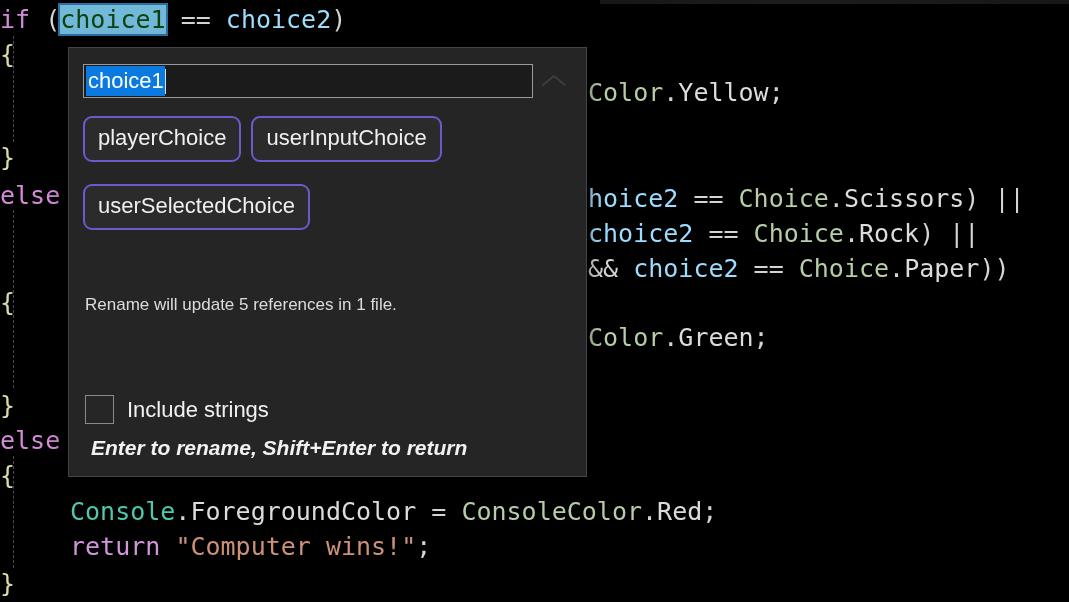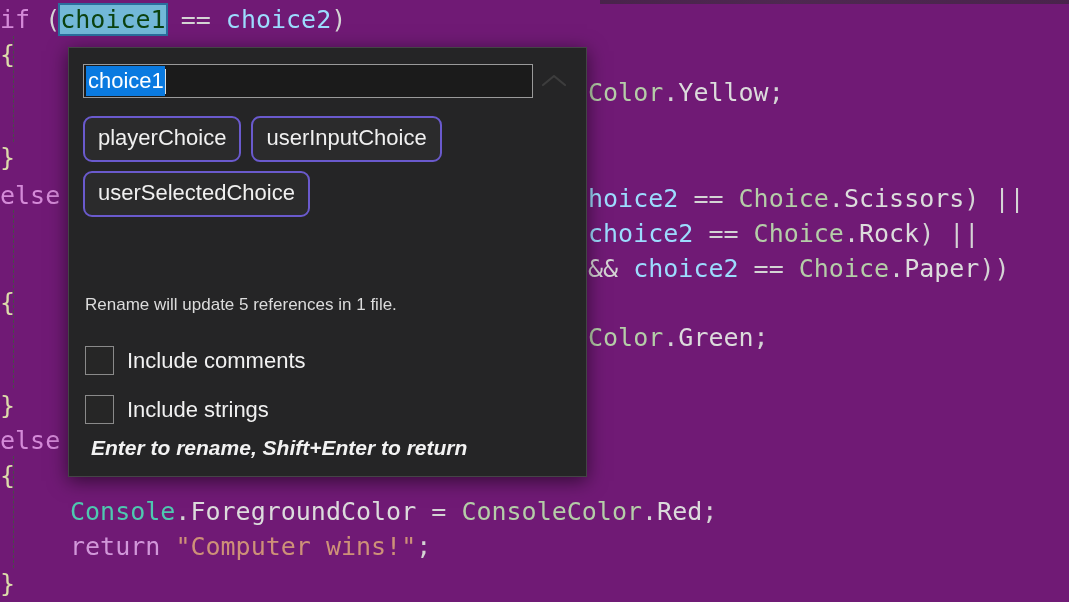--- a/index.html
+++ b/index.html
@@ -5,21 +5,21 @@
 <style>
   html, body {
     margin: 0;
     padding: 0;
     background: #1f1f1f;
   }
   #screen {
     position: relative;
     width: 1069px;
     height: 602px;
-    background: #701a75;
+    background: #000000;
     overflow: hidden;
     font-family: "DejaVu Sans Mono", monospace;
   }
 
   
   .cutoff-sliver {
     position: absolute;
     top: 0;
     left: 600px;
     width: 469px;
@@ -133,21 +133,21 @@
   .chevron-btn svg { display: block; }
 
   
   .chips {
     position: absolute;
     left: 14px;
     top: 68px;
     width: 492px;
     display: flex;
     flex-wrap: wrap;
-    gap: 9px 10px;
+    gap: 22px 10px;
   }
   .chip {
     border: 2px solid #6a5acd;
     border-radius: 9px;
     background: #2b2b2c;
     color: #f0f0f0;
     font-size: 22px;
     font-family: "Liberation Sans", sans-serif;
     line-height: 1;
     padding: 9px 13px 11px 13px;
@@ -225,24 +225,20 @@
     </div>
 
     <div class="chips" id="chips">
         <div class="chip">playerChoice</div>
         <div class="chip">userInputChoice</div>
         <div class="chip">userSelectedChoice</div>
       </div>
 
     <div class="refs-note">Rename will update 5 references in 1 file.</div>
 
-    <div class="check-row r1">
-      <span class="checkbox"></span>
-      <span class="check-label">Include comments</span>
-    </div>
 
     <div class="check-row r2">
       <span class="checkbox"></span>
       <span class="check-label">Include strings</span>
     </div>
 
     <div class="hint">Enter to rename, Shift+Enter to return</div>
   </div>
 
 </div>

